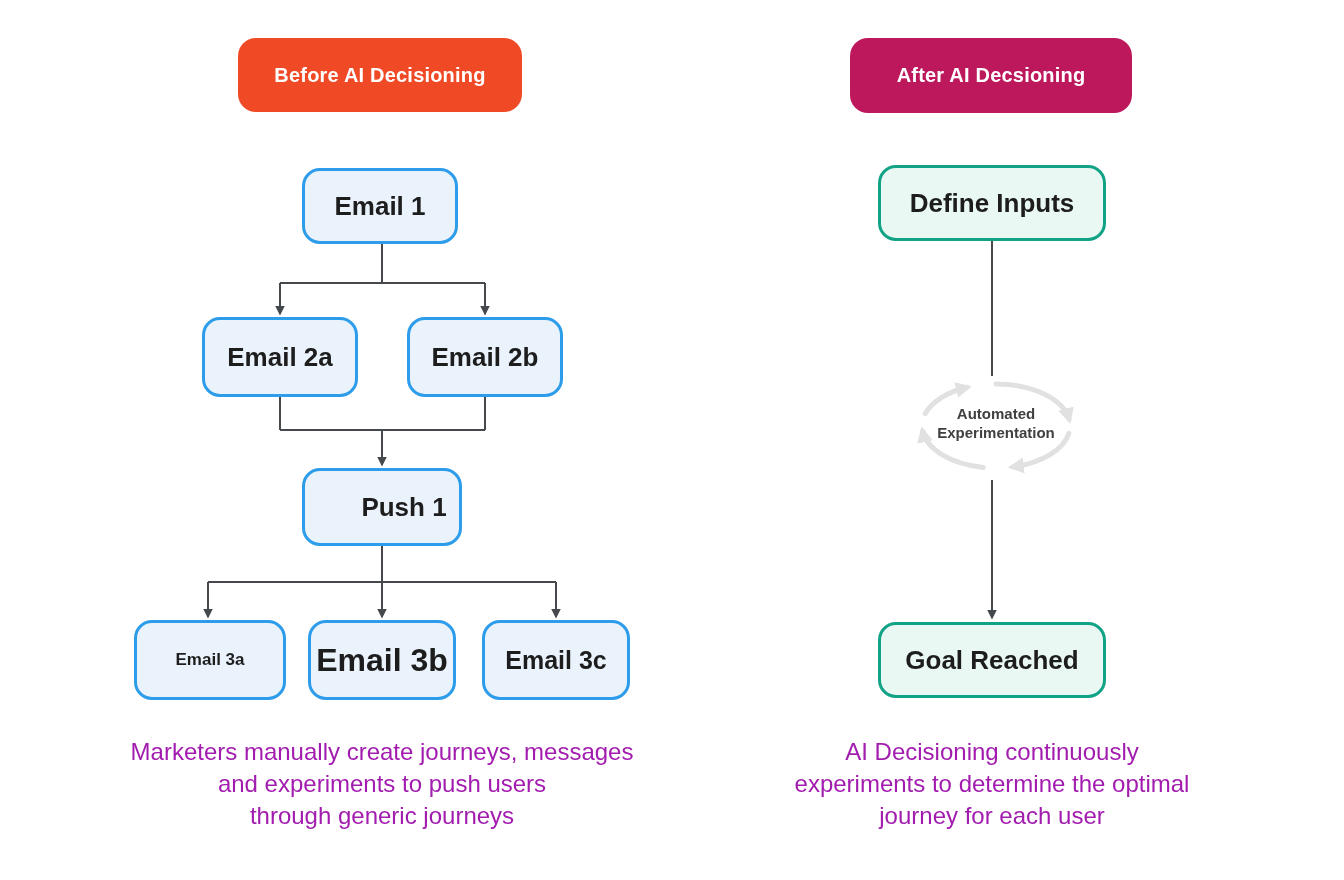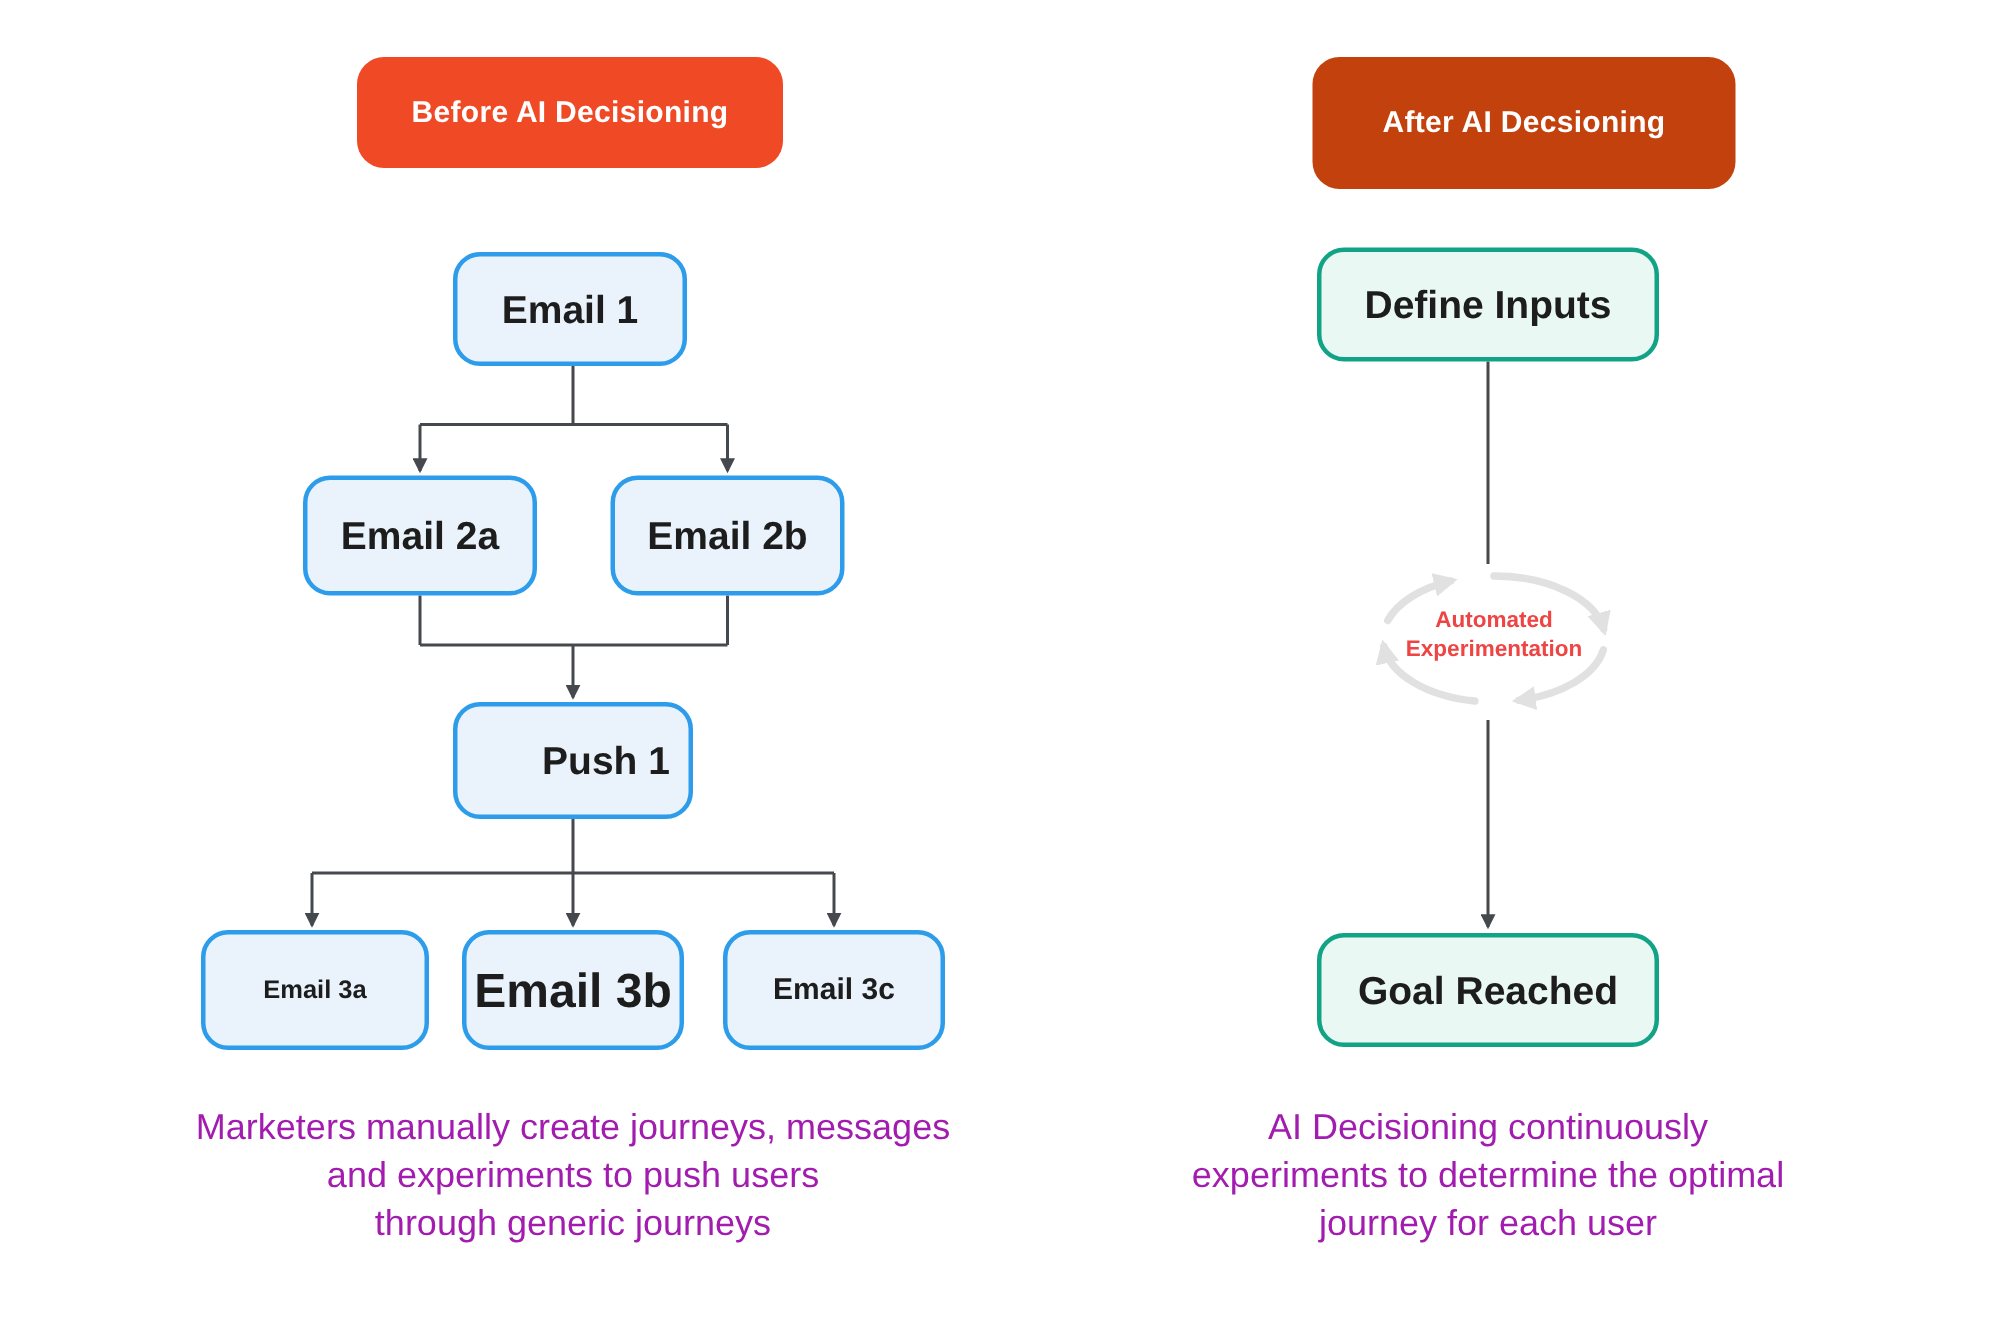--- a/index.html
+++ b/index.html
@@ -22,60 +22,60 @@
     align-items:center;
     justify-content:center;
     border-radius:18px;
     color:#ffffff;
     font-weight:bold;
     font-size:20px;
     letter-spacing:0.2px;
     z-index:3;
   }
   #beforePill{left:238px;top:38px;width:284px;height:74px;background:#EF4A25;}
-  #afterPill{left:850px;top:38px;width:282px;height:88px;background:#c2410c;margin-left:25px;}
+  #afterPill{left:850px;top:38px;width:282px;height:75px;background:#be185d;}
   .node{
     position:absolute;
     display:flex;
     align-items:center;
     justify-content:center;
     border-radius:18px;
     font-weight:bold;
     font-size:26px;
     color:#1D1D1D;
     z-index:3;
     box-sizing:border-box;
   }
   .node.blue{border:3px solid #2D9CEA;background:#EAF3FC;}
   .node.green{border:3px solid #12A386;background:#E9F8F2;}
   #email1{left:302px;top:168px;width:156px;height:76px;}
   #email2a{left:202px;top:317px;width:156px;height:80px;}
   #email2b{left:407px;top:317px;width:156px;height:80px;}
   #push1{left:302px;top:468px;width:160px;height:78px;padding-left:44px;}
   #email3a{left:134px;top:620px;width:152px;height:80px;font-size:17px;}
   #email3b{left:308px;top:620px;width:148px;height:80px;font-size:32px;}
-  #email3c{left:482px;top:620px;width:148px;height:80px;font-size:20px;}
+  #email3c{left:482px;top:620px;width:148px;height:80px;font-size:25px;}
   #defineInputs{left:878px;top:165px;width:228px;height:76px;}
   #goalReached{left:878px;top:622px;width:228px;height:76px;}
   .loop-wrap{
     position:absolute;
     left:906px;top:376px;
     width:180px;height:104px;
     background:#ffffff;
     z-index:2;
   }
   .loop-label{
     position:absolute;
     left:906px;top:404px;
     width:180px;
     text-align:center;
     font-weight:bold;
     font-size:15px;
     line-height:19px;
-    color:#ef4444;
+    color:#404040;
     white-space:pre-line;
     z-index:3;
   }
   .caption{
     position:absolute;
     text-align:center;
     font-size:24px;
     line-height:32px;
     color:#a21caf;
     white-space:pre-line;

